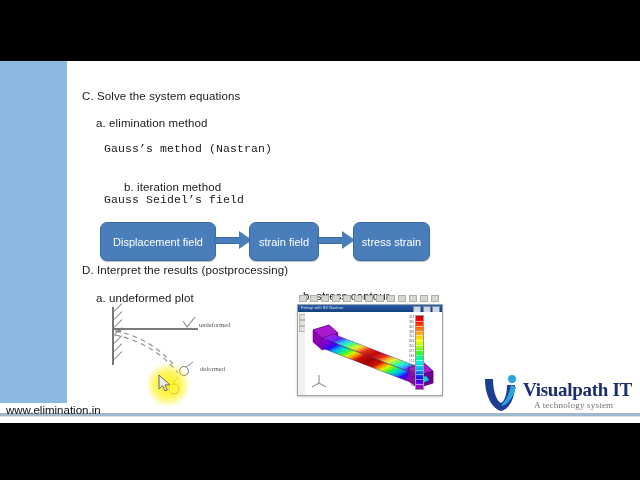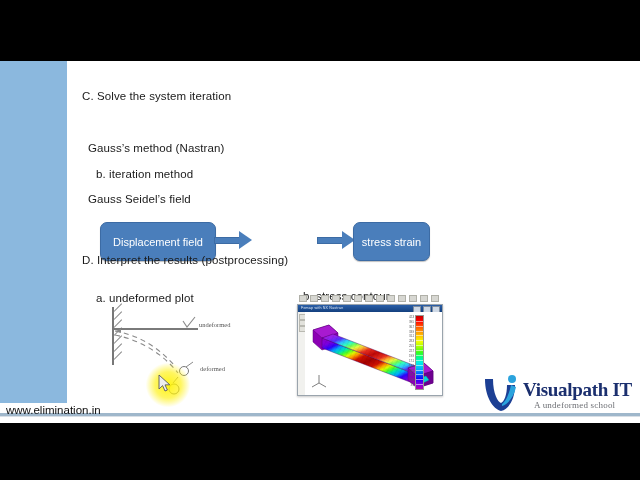--- a/index.html
+++ b/index.html
@@ -15,21 +15,21 @@
 
   .sidebar-strip{position:absolute;left:0;top:0;width:67px;height:342px;background:#8bb8de;}
 
   .slide-baseline{position:absolute;left:0;top:352px;width:640px;height:3px;background:#9fb7cb;}
   .slide-baseline2{position:absolute;left:0;top:355px;width:640px;height:1px;background:#d8dfe6;}
 
   
   .otext{position:absolute;color:#1a1a1a;white-space:nowrap;font-size:11.5px;letter-spacing:.1px;}
   .l1{left:82px;}
   .l2{left:96px;}
-  .l3{left:88px;}
+  .l3{left:104px;font-family:Liberation Mono, monospace;}
 
   
   .flowbox{position:absolute;background:#4a7ebb;border:1px solid #3c6ba4;border-radius:7px;
            box-shadow:0 1px 1px rgba(0,0,0,.25);display:flex;align-items:center;justify-content:center;}
   .flowbox span{color:#ffffff;font-size:11px;white-space:nowrap;}
   .arrow{position:absolute;}
   .arrow .shaft{position:absolute;left:0;top:6px;height:7px;background:#4a7ebb;border:1px solid #3c6ba4;box-sizing:border-box;}
   .arrow .head{position:absolute;top:0;width:0;height:0;border-top:9.5px solid transparent;
                border-bottom:9.5px solid transparent;border-left:13px solid #4a7ebb;}
 
@@ -79,41 +79,45 @@
 
   <div class="bar-top"></div>
   <div class="bar-bottom"></div>
 
   <div id="slide">
 
     <div class="sidebar-strip"></div>
     <div class="slide-baseline"></div>
     <div class="slide-baseline2"></div>
 
-    <div class="otext l1" style="top:29px;">C. Solve the system iteration</div>
+    <div class="otext l1" style="top:29px;">C. Solve the system equations</div>
+    <div class="otext l2" style="top:56px;">a. elimination method</div>
     <div class="otext l3" style="top:81px;">Gauss’s method (Nastran)</div>
-    <div class="otext l2" style="top:107px;">b. iteration method</div>
+    <div class="otext l2" style="top:120px;margin-left:28px;">b. iteration method</div>
     <div class="otext l3" style="top:132px;">Gauss Seidel’s field</div>
 
     <div class="flowbox" style="left:100px;top:161px;width:114px;height:37px;">
       <span>Displacement field</span>
     </div>
     <div class="arrow" style="left:214px;top:170px;width:38px;height:19px;">
       <div class="shaft" style="width:26px;"></div>
       <div class="head" style="left:25px;"></div>
     </div>
+    <div class="flowbox" style="left:249px;top:161px;width:68px;height:37px;">
+      <span>strain field</span>
+    </div>
     <div class="arrow" style="left:317px;top:170px;width:38px;height:19px;">
       <div class="shaft" style="width:26px;"></div>
       <div class="head" style="left:25px;"></div>
     </div>
     <div class="flowbox" style="left:353px;top:161px;width:75px;height:37px;">
       <span>stress strain</span>
     </div>
 
-    <div class="otext l1" style="top:193px;">D. Interpret the results (postprocessing)</div>
+    <div class="otext l1" style="top:203px;">D. Interpret the results (postprocessing)</div>
     <div class="otext l2" style="top:231px;">a. undeformed plot</div>
     <div class="otext" style="left:303px;top:229px;">b. stress contour</div>
 
     <div class="sketch" style="left:112px;top:246px;width:150px;height:110px;">
 
       <div class="sk-wall"></div>
       <div class="sk-hatch" style="left:2px;top:4px;"></div>
       <div class="sk-hatch" style="left:2px;top:12px;"></div>
       <div class="sk-hatch" style="left:2px;top:20px;"></div>
       <div class="sk-hatch" style="left:2px;top:28px;"></div>
@@ -293,16 +297,16 @@
   <div class="site-url">www.elimination.in</div>
 
   <div class="logo" style="left:481px;top:373px;width:155px;height:42px;">
     <svg style="position:absolute;left:0;top:0;" width="44" height="42">
       <path d="M4,6 C4,24 12,36 20,38 C28,36 34,26 34,12 L26,12 C26,22 23,29 20,30
                C17,29 12,21 12,6 Z" fill="#1c3f94"></path>
       <path d="M21,33 C27,31 33,24 35,14 L30,12 C28,22 24,29 21,31 Z" fill="#2ba3dd"></path>
       <circle cx="31" cy="6" r="4" fill="#2ba3dd"></circle>
     </svg>
     <div class="logo-text" style="left:42px;top:6px;">Visualpath IT</div>
-    <div class="logo-sub" style="left:53px;top:27px;">A undeformed school</div>
+    <div class="logo-sub" style="left:53px;top:27px;">A technology system</div>
   </div>
 
 </div>
 
 </body></html>

